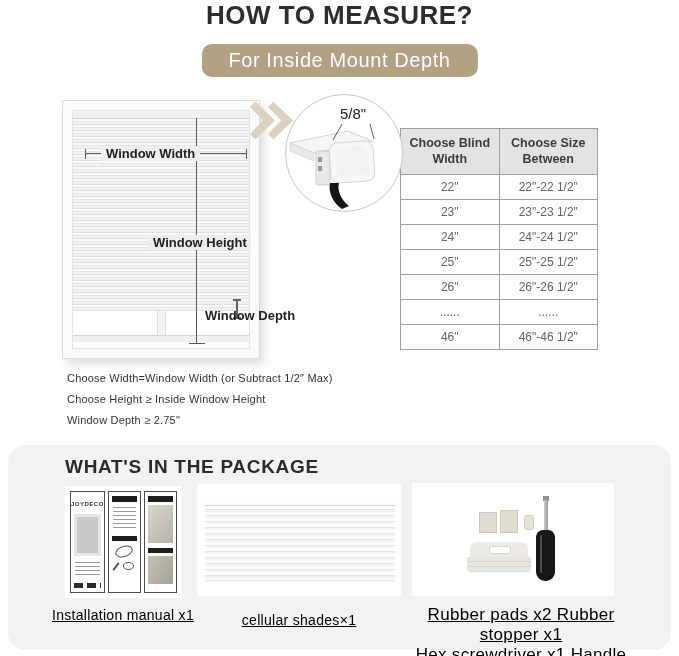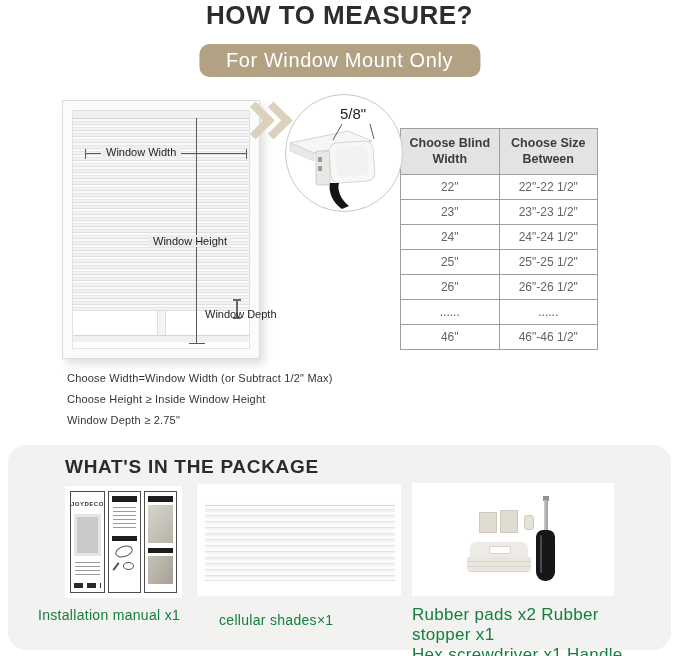--- a/index.html
+++ b/index.html
@@ -28,21 +28,21 @@
   .panes{position:absolute;left:0;right:0;top:200px;bottom:6px;background:#fff;}
   .mullion{position:absolute;left:50%;top:0;bottom:0;width:7px;margin-left:-4px;
            background:#f3f3f4;border-left:1px solid #ddd;border-right:1px solid #ddd;}
   .sill{position:absolute;left:0;right:0;bottom:0;height:6px;
         background:#f0f0f1;border-top:1px solid #d5d5d7;}
 
   .dim-width-line{position:absolute;left:22px;top:52px;width:162px;height:0;
                   border-top:1px solid #5a5a5a;z-index:3;}
   .tickL,.tickR{position:absolute;top:-5px;width:1px;height:10px;background:#5a5a5a;}
   .tickL{left:0;} .tickR{right:0;}
-  .lbl{position:absolute;z-index:4;font-size:11px;font-weight:400;color:#1e1e1e;
+  .lbl{position:absolute;z-index:4;font-size:13px;font-weight:700;color:#1e1e1e;
        white-space:nowrap;}
   .lbl-width{left:38px;top:45px;background:#eeeef0;padding:0 5px;}
   .dim-height-line{position:absolute;left:133px;top:17px;width:0;height:226px;
                    border-left:1px solid #5a5a5a;z-index:2;}
   .htick{position:absolute;left:-8px;bottom:0;width:16px;height:1px;background:#5a5a5a;}
   .lbl-height{left:86px;top:134px;background:#ededef;padding:0 4px;}
   .lbl-depth{left:142px;top:207px;background:transparent;}
   .depth-bracket{position:absolute;left:170px;top:198px;width:8px;height:16px;
                  border-top:2px solid #666;border-bottom:2px solid #666;z-index:4;}
   .depth-bracket div{width:1.5px;height:100%;margin:0 auto;background:#666;}
@@ -71,22 +71,22 @@
 
   
   .panel{position:absolute;left:8px;top:445px;width:663px;height:205px;
          background:#f2f2f1;border-radius:18px;}
   .pkg-title{position:absolute;left:65px;top:456px;font-size:19px;font-weight:800;
              letter-spacing:.7px;color:#2b2b2b;}
   .card{position:absolute;background:#fff;}
   .card1{left:65px;top:486px;width:117px;height:112px;}
   .card2{left:197px;top:484px;width:204px;height:112px;}
   .card3{left:412px;top:483px;width:202px;height:113px;}
-  .caption{position:absolute;font-size:14px;color:#15803d;letter-spacing:.3px;
-           }
+  .caption{position:absolute;font-size:14px;color:#000000;letter-spacing:.3px;
+           text-align:center;text-decoration:underline;}
   .cap1{left:38px;top:607px;width:170px;}
   .cap2{left:219px;top:612px;width:160px;}
   .cap3{left:412px;top:605px;width:218px;font-size:17px;line-height:20px;}
 
   
   .manual{display:flex;gap:3px;height:100%;box-sizing:border-box;padding:5px;}
   .mpanel{flex:1;border:1px solid #4d4d4d;position:relative;background:#fff;}
   .brand{font-size:6px;font-weight:700;text-align:center;margin-top:9px;
          letter-spacing:.5px;color:#333;}
   .mpic{margin:7px 3px 0;height:36px;background:#c9c9cb;border:3px solid #e6e6e6;}
@@ -134,21 +134,21 @@
                  background:#17171a;border-radius:7px 7px 9px 9px;}
   .driver-hl{position:absolute;left:128px;top:52px;width:2px;height:38px;
              background:#4a4a50;border-radius:2px;}
 </style>
 </head>
 <body>
 
 <div id="page">
 
   <div class="title">HOW TO MEASURE?</div>
-  <div class="badge">For Window Mount Only</div>
+  <div class="badge">For Inside Mount Depth</div>
 
   <div class="window">
     <div class="win-inner">
       <div class="headrail-strip"></div>
       <div class="shade-area"></div>
       <div class="panes">
         <div class="mullion"></div>
         <div class="sill"></div>
       </div>
     </div>

